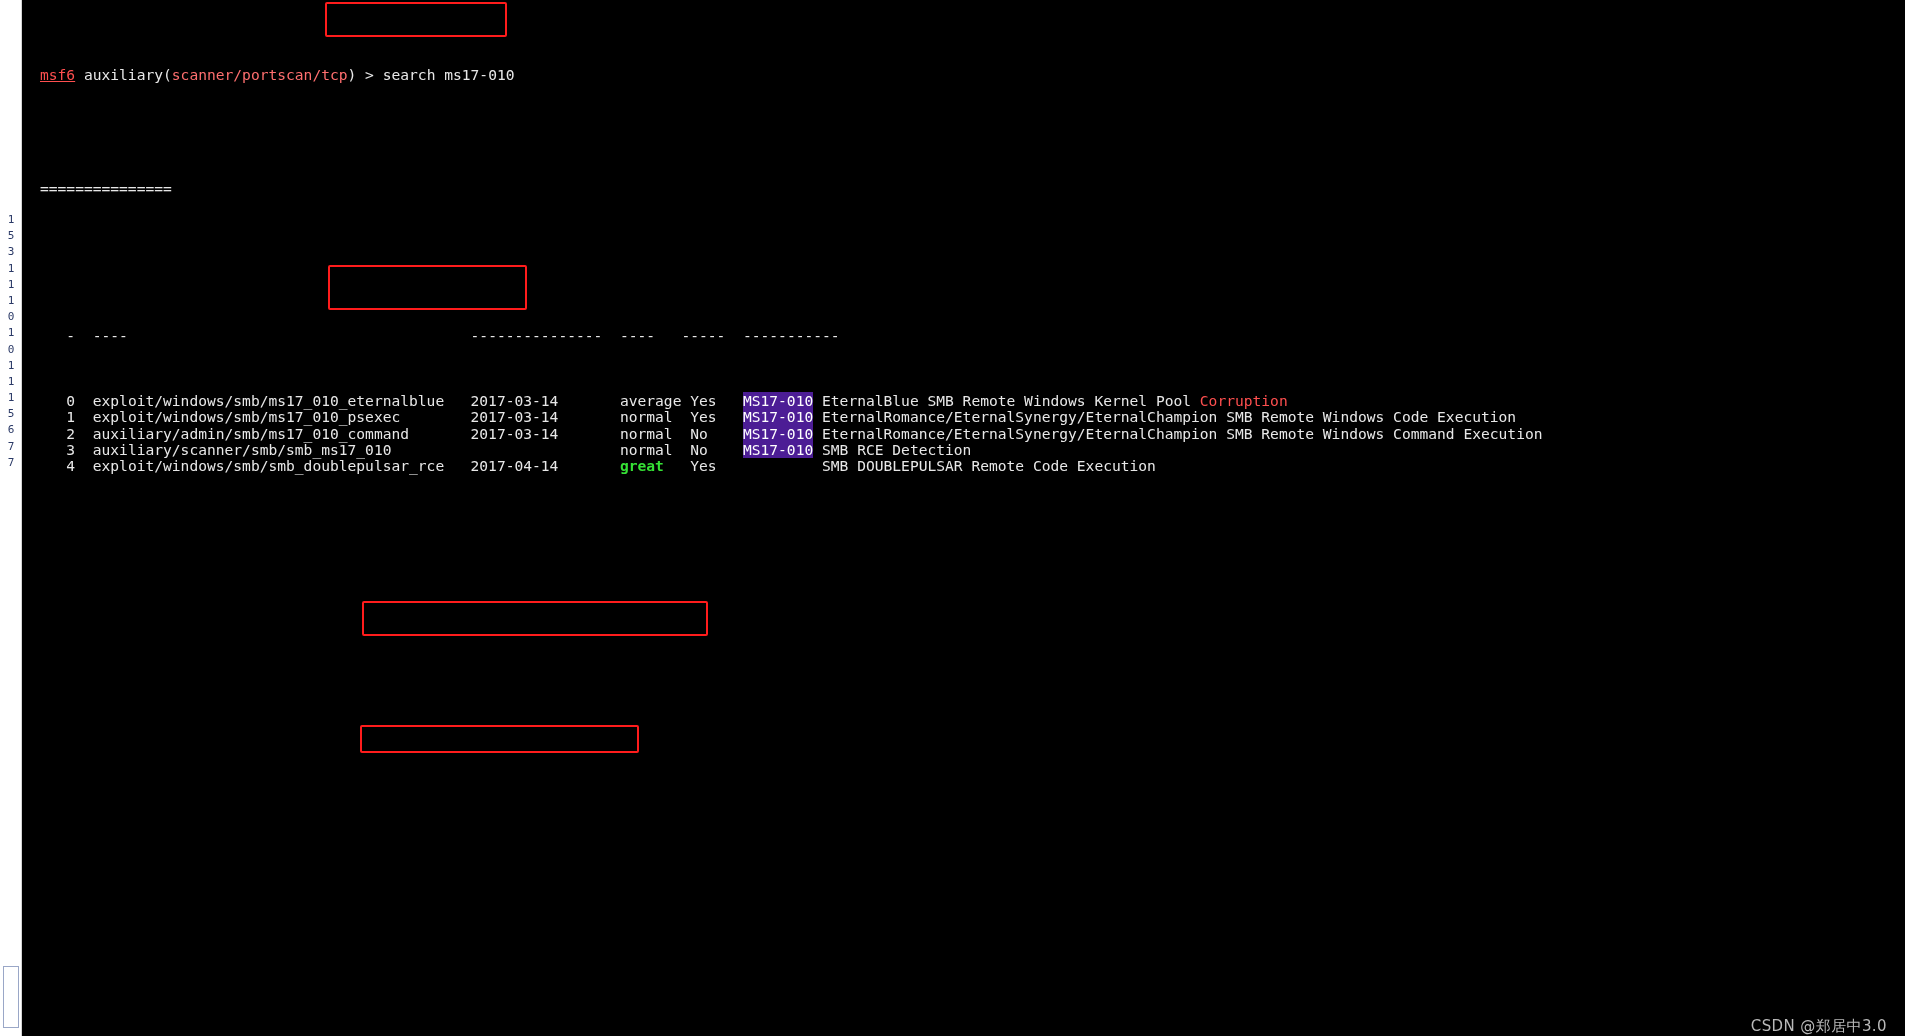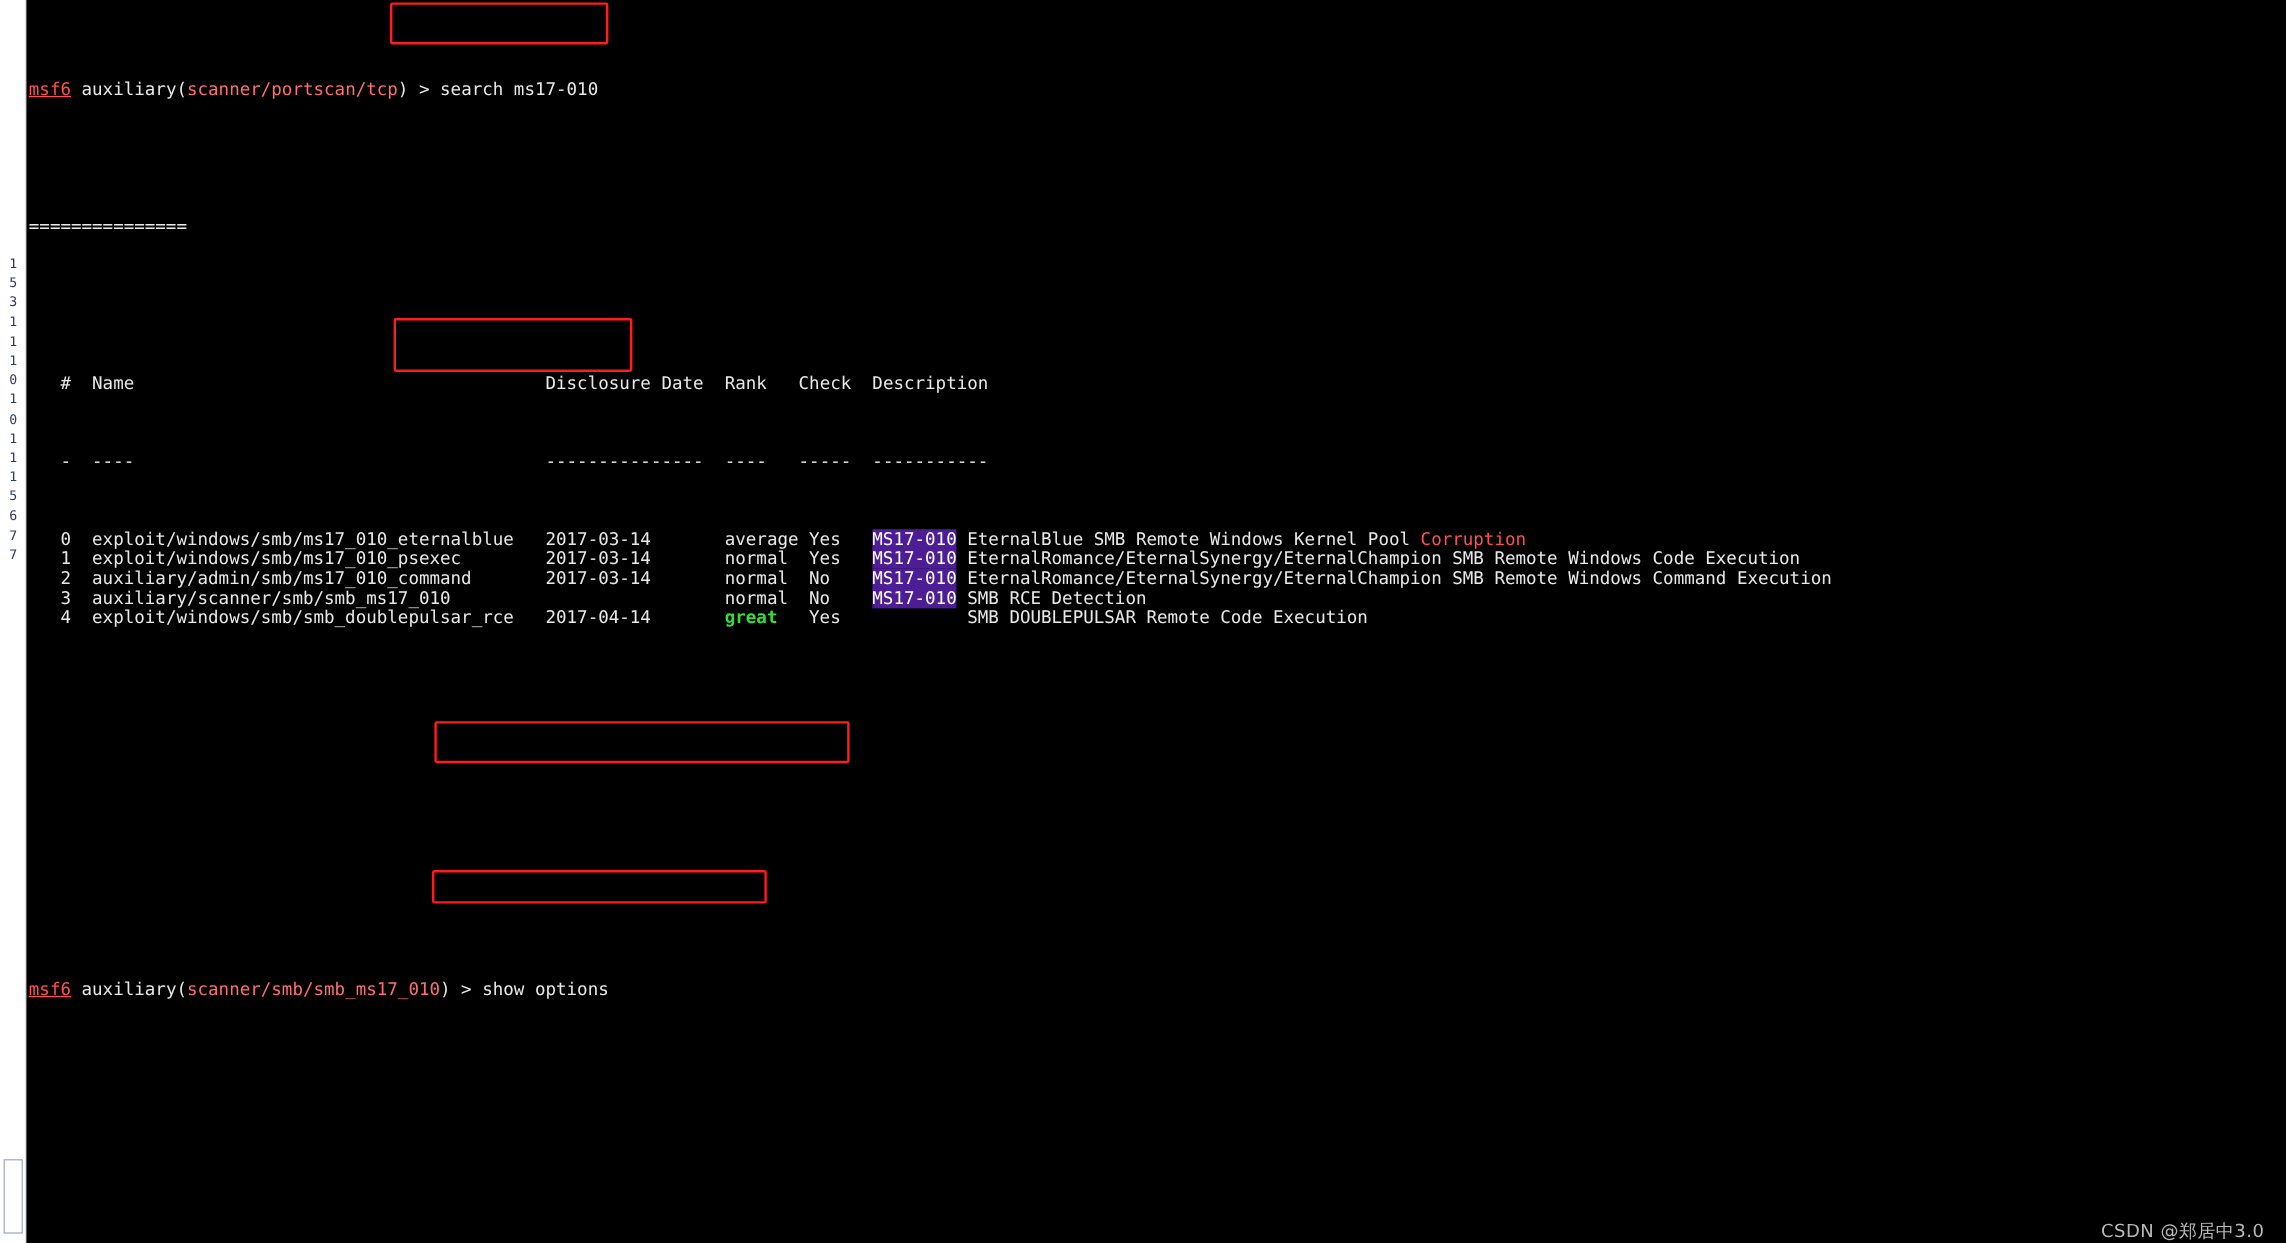--- a/index.html
+++ b/index.html
@@ -27,21 +27,21 @@
     position:absolute;left:3px;bottom:8px;width:16px;height:62px;
     border:1px solid #9aa7c7;background:#ffffff;box-sizing:border-box;
   }
   
   #term{
     position:absolute;left:22px;top:0;right:0;bottom:0;
     background:#000000;color:#e8e8e8;
     font-family:"DejaVu Sans Mono","Liberation Mono",monospace;
     font-size:14.6px;line-height:16.3px;
     white-space:pre;
-    padding:2px 0 0 2px;
+    padding:2px 0 0 18px;
     box-sizing:border-box;
     overflow:hidden;
   }
   .line{height:16.3px;white-space:pre;}
   
   .c-white   {color:#e8e8e8;}
   .c-red     {color:#ff4f4f;}
   .c-green   {color:#35e035;font-weight:bold;}
   .c-salmon  {color:#ff6f6f;}
   .c-under   {text-decoration:underline;}
@@ -87,36 +87,34 @@
   <div id="term">
 
     
     <div class="line"><span class="c-red c-under">msf6</span><span class="c-white"> auxiliary(</span><span class="c-salmon">scanner/portscan/tcp</span><span class="c-white">) &gt; </span><span class="c-white">search ms17-010</span></div>
 
     <div class="line"> </div>
     <div class="line c-white">===============</div>
     <div class="line"> </div>
 
     
-    <div class="line"><span class="c-white">   </span><span class="c-white">#</span><span>  </span><span class="c-white">Name</span><span id="pad-h1">                                       </span><span class="c-white">Disclosure Date</span><span>  </span><span class="c-white">Rank</span><span>   </span><span class="c-white">Check</span><span>  </span><span class="c-white">Description</span></div>
 
     <div class="line"><span class="c-white">   </span><span class="c-white">-</span><span>  </span><span class="c-white">----</span><span id="pad-h2">                                       </span><span class="c-white">---------------</span><span>  </span><span class="c-white">----</span><span>   </span><span class="c-white">-----</span><span>  </span><span class="c-white">-----------</span></div>
 
     <div id="search-rows"><div class="line"><span class="c-white">   </span><span class="c-white">0</span><span class="c-white">  </span><span class="c-white">exploit/windows/smb/ms17_010_eternalblue   </span><span class="c-white">2017-03-14       </span><span class="c-white">average </span><span class="c-white">Yes   </span><span class="hl-magenta">MS17-010</span><span class="c-white"> EternalBlue SMB Remote Windows Kernel Pool </span><span class="c-red">Corruption</span></div><div class="line"><span class="c-white">   </span><span class="c-white">1</span><span class="c-white">  </span><span class="c-white">exploit/windows/smb/ms17_010_psexec        </span><span class="c-white">2017-03-14       </span><span class="c-white">normal  </span><span class="c-white">Yes   </span><span class="hl-magenta">MS17-010</span><span class="c-white"> EternalRomance/EternalSynergy/EternalChampion SMB Remote Windows Code Execution</span></div><div class="line"><span class="c-white">   </span><span class="c-white">2</span><span class="c-white">  </span><span class="c-white">auxiliary/admin/smb/ms17_010_command       </span><span class="c-white">2017-03-14       </span><span class="c-white">normal  </span><span class="c-white">No    </span><span class="hl-magenta">MS17-010</span><span class="c-white"> EternalRomance/EternalSynergy/EternalChampion SMB Remote Windows Command Execution</span></div><div class="line"><span class="c-white">   </span><span class="c-white">3</span><span class="c-white">  </span><span class="c-white">auxiliary/scanner/smb/smb_ms17_010         </span><span class="c-white">                 </span><span class="c-white">normal  </span><span class="c-white">No    </span><span class="hl-magenta">MS17-010</span><span class="c-white"> SMB RCE Detection</span></div><div class="line"><span class="c-white">   </span><span class="c-white">4</span><span class="c-white">  </span><span class="c-white">exploit/windows/smb/smb_doublepulsar_rce   </span><span class="c-white">2017-04-14       </span><span class="c-green">great   </span><span class="c-white">Yes   </span><span class="c-white">        </span><span class="c-white"> SMB DOUBLEPULSAR Remote Code Execution</span></div></div>
 
     <div class="line"> </div>
     <div class="line"> </div>
 
 
     <div class="line"> </div>
 
     
 
     
-    <div class="line"><span class="c-red c-under">msf6</span><span class="c-white"> auxiliary(</span><span class="c-salmon">scanner/smb/smb_ms17_010</span><span class="c-white">) &gt; </span><span class="c-white">show options</span></div>
 
     <div class="line"> </div>
     
     
 
     
     
 
     
 

